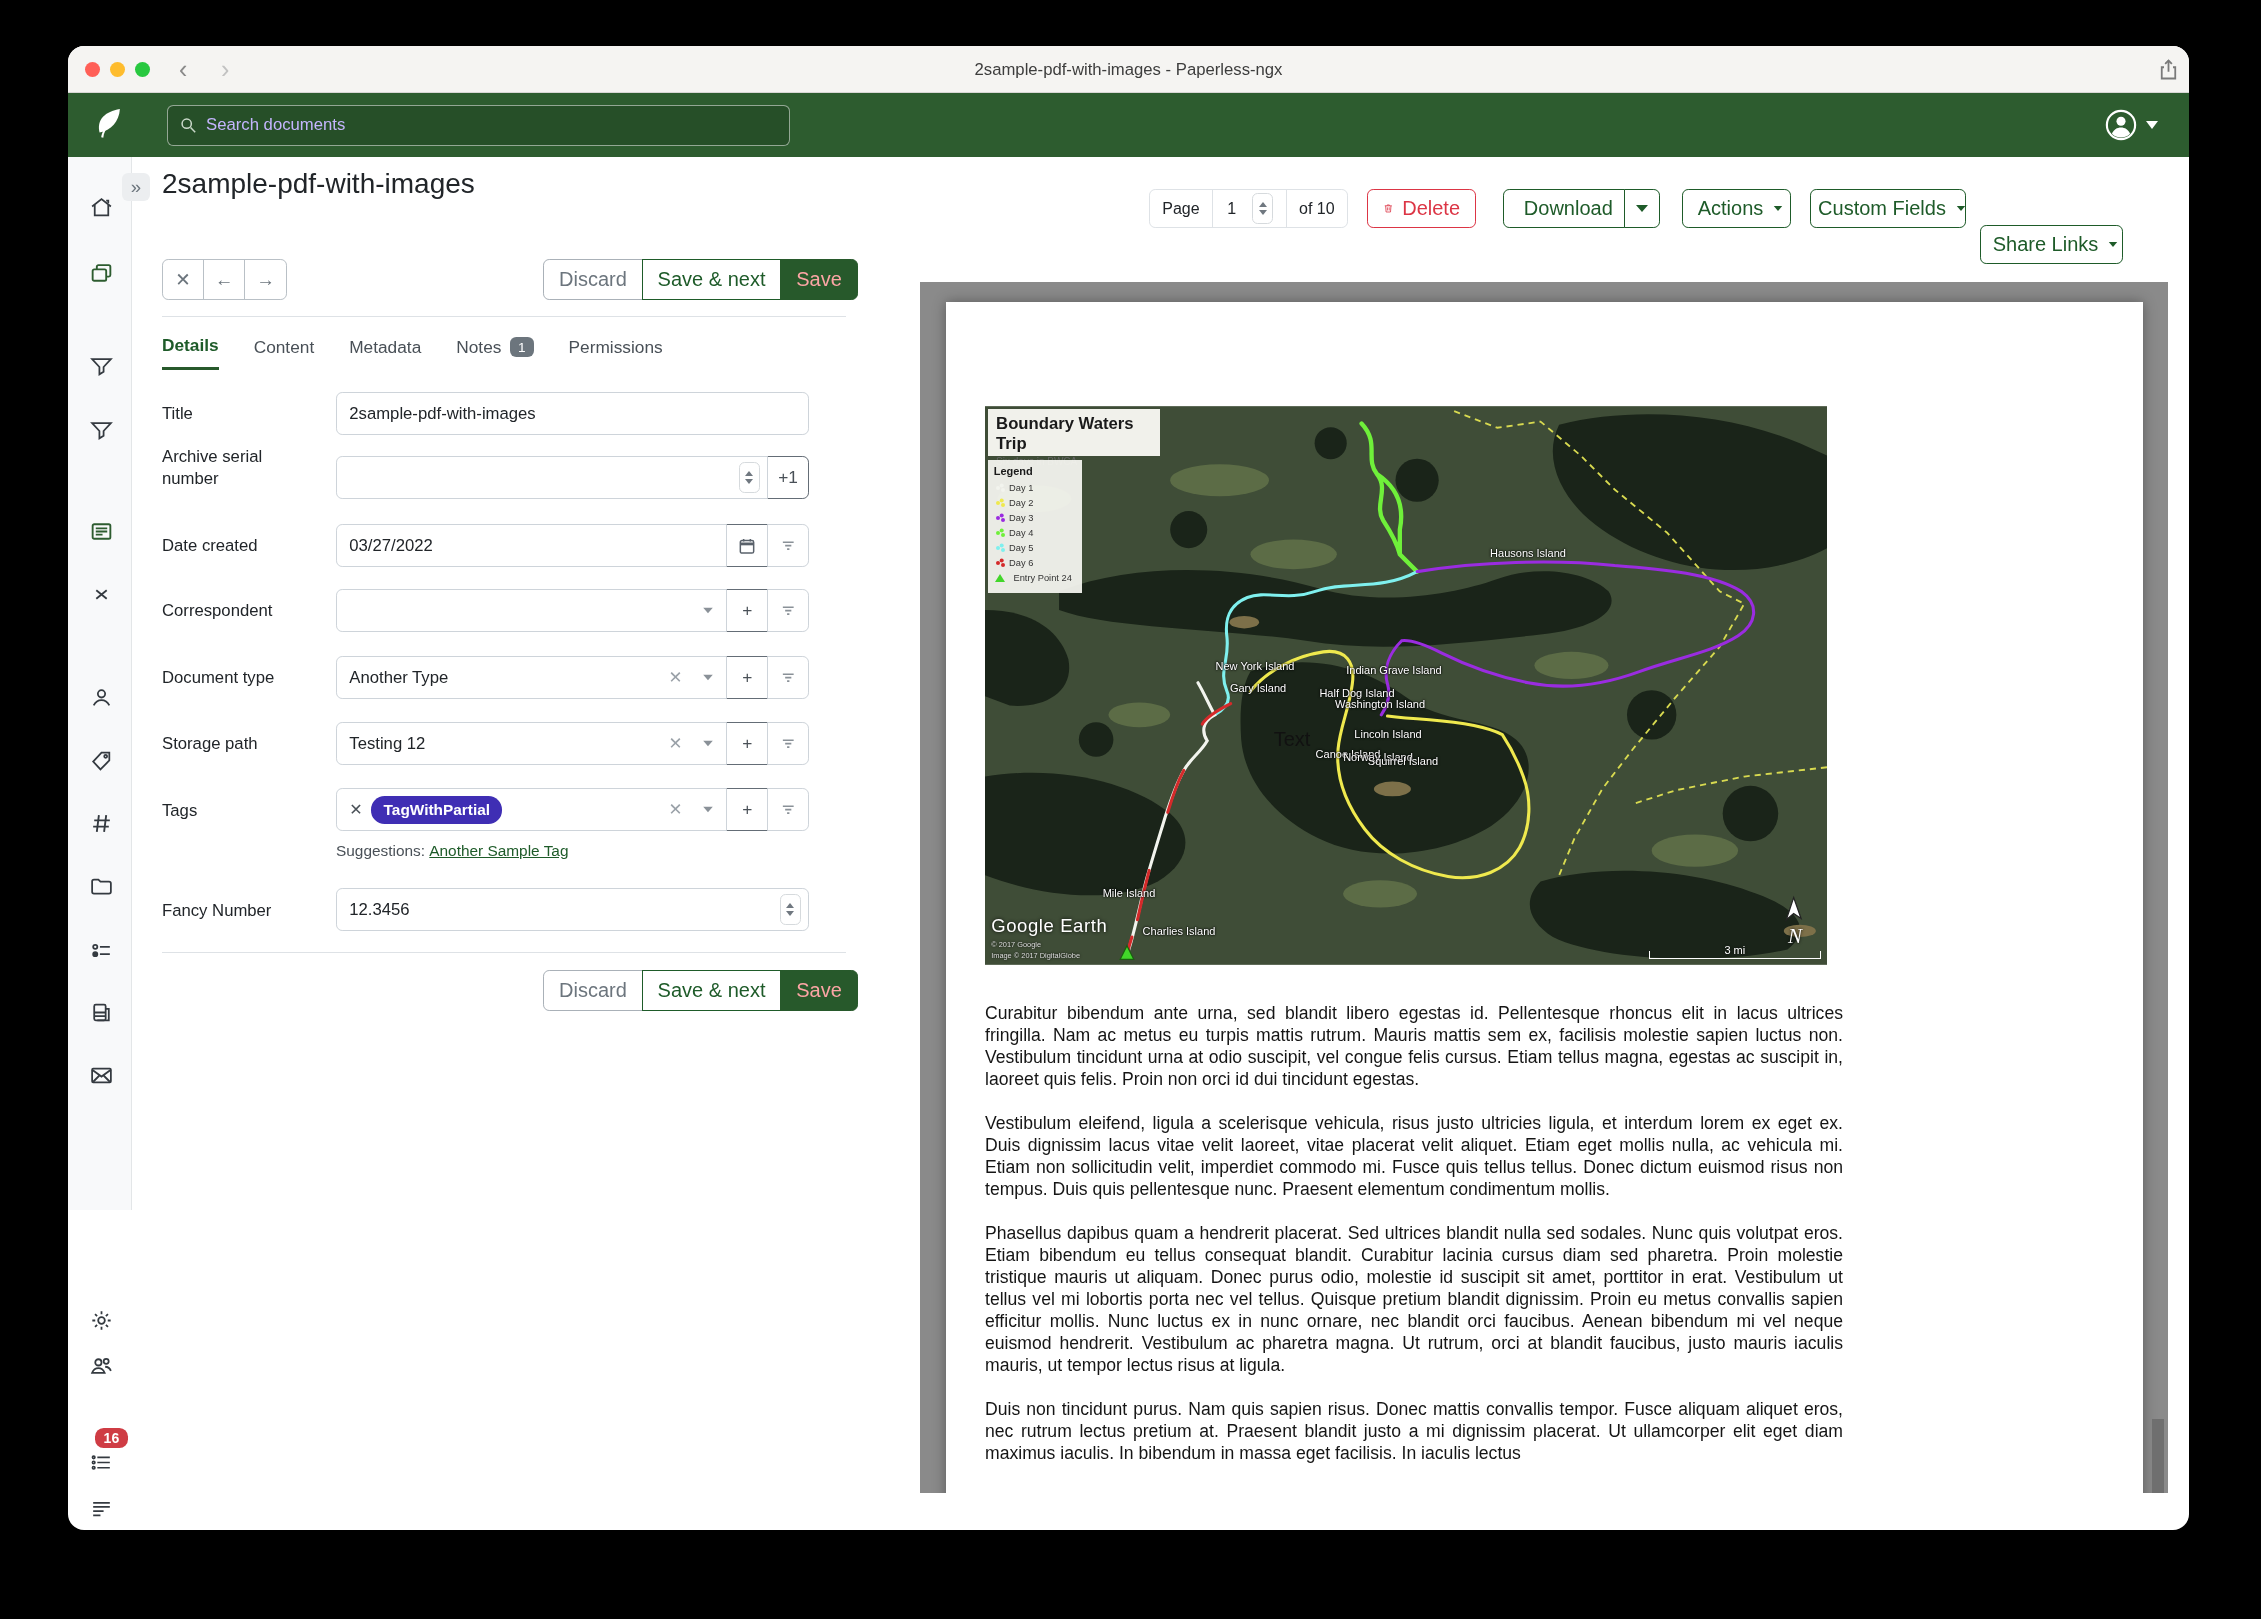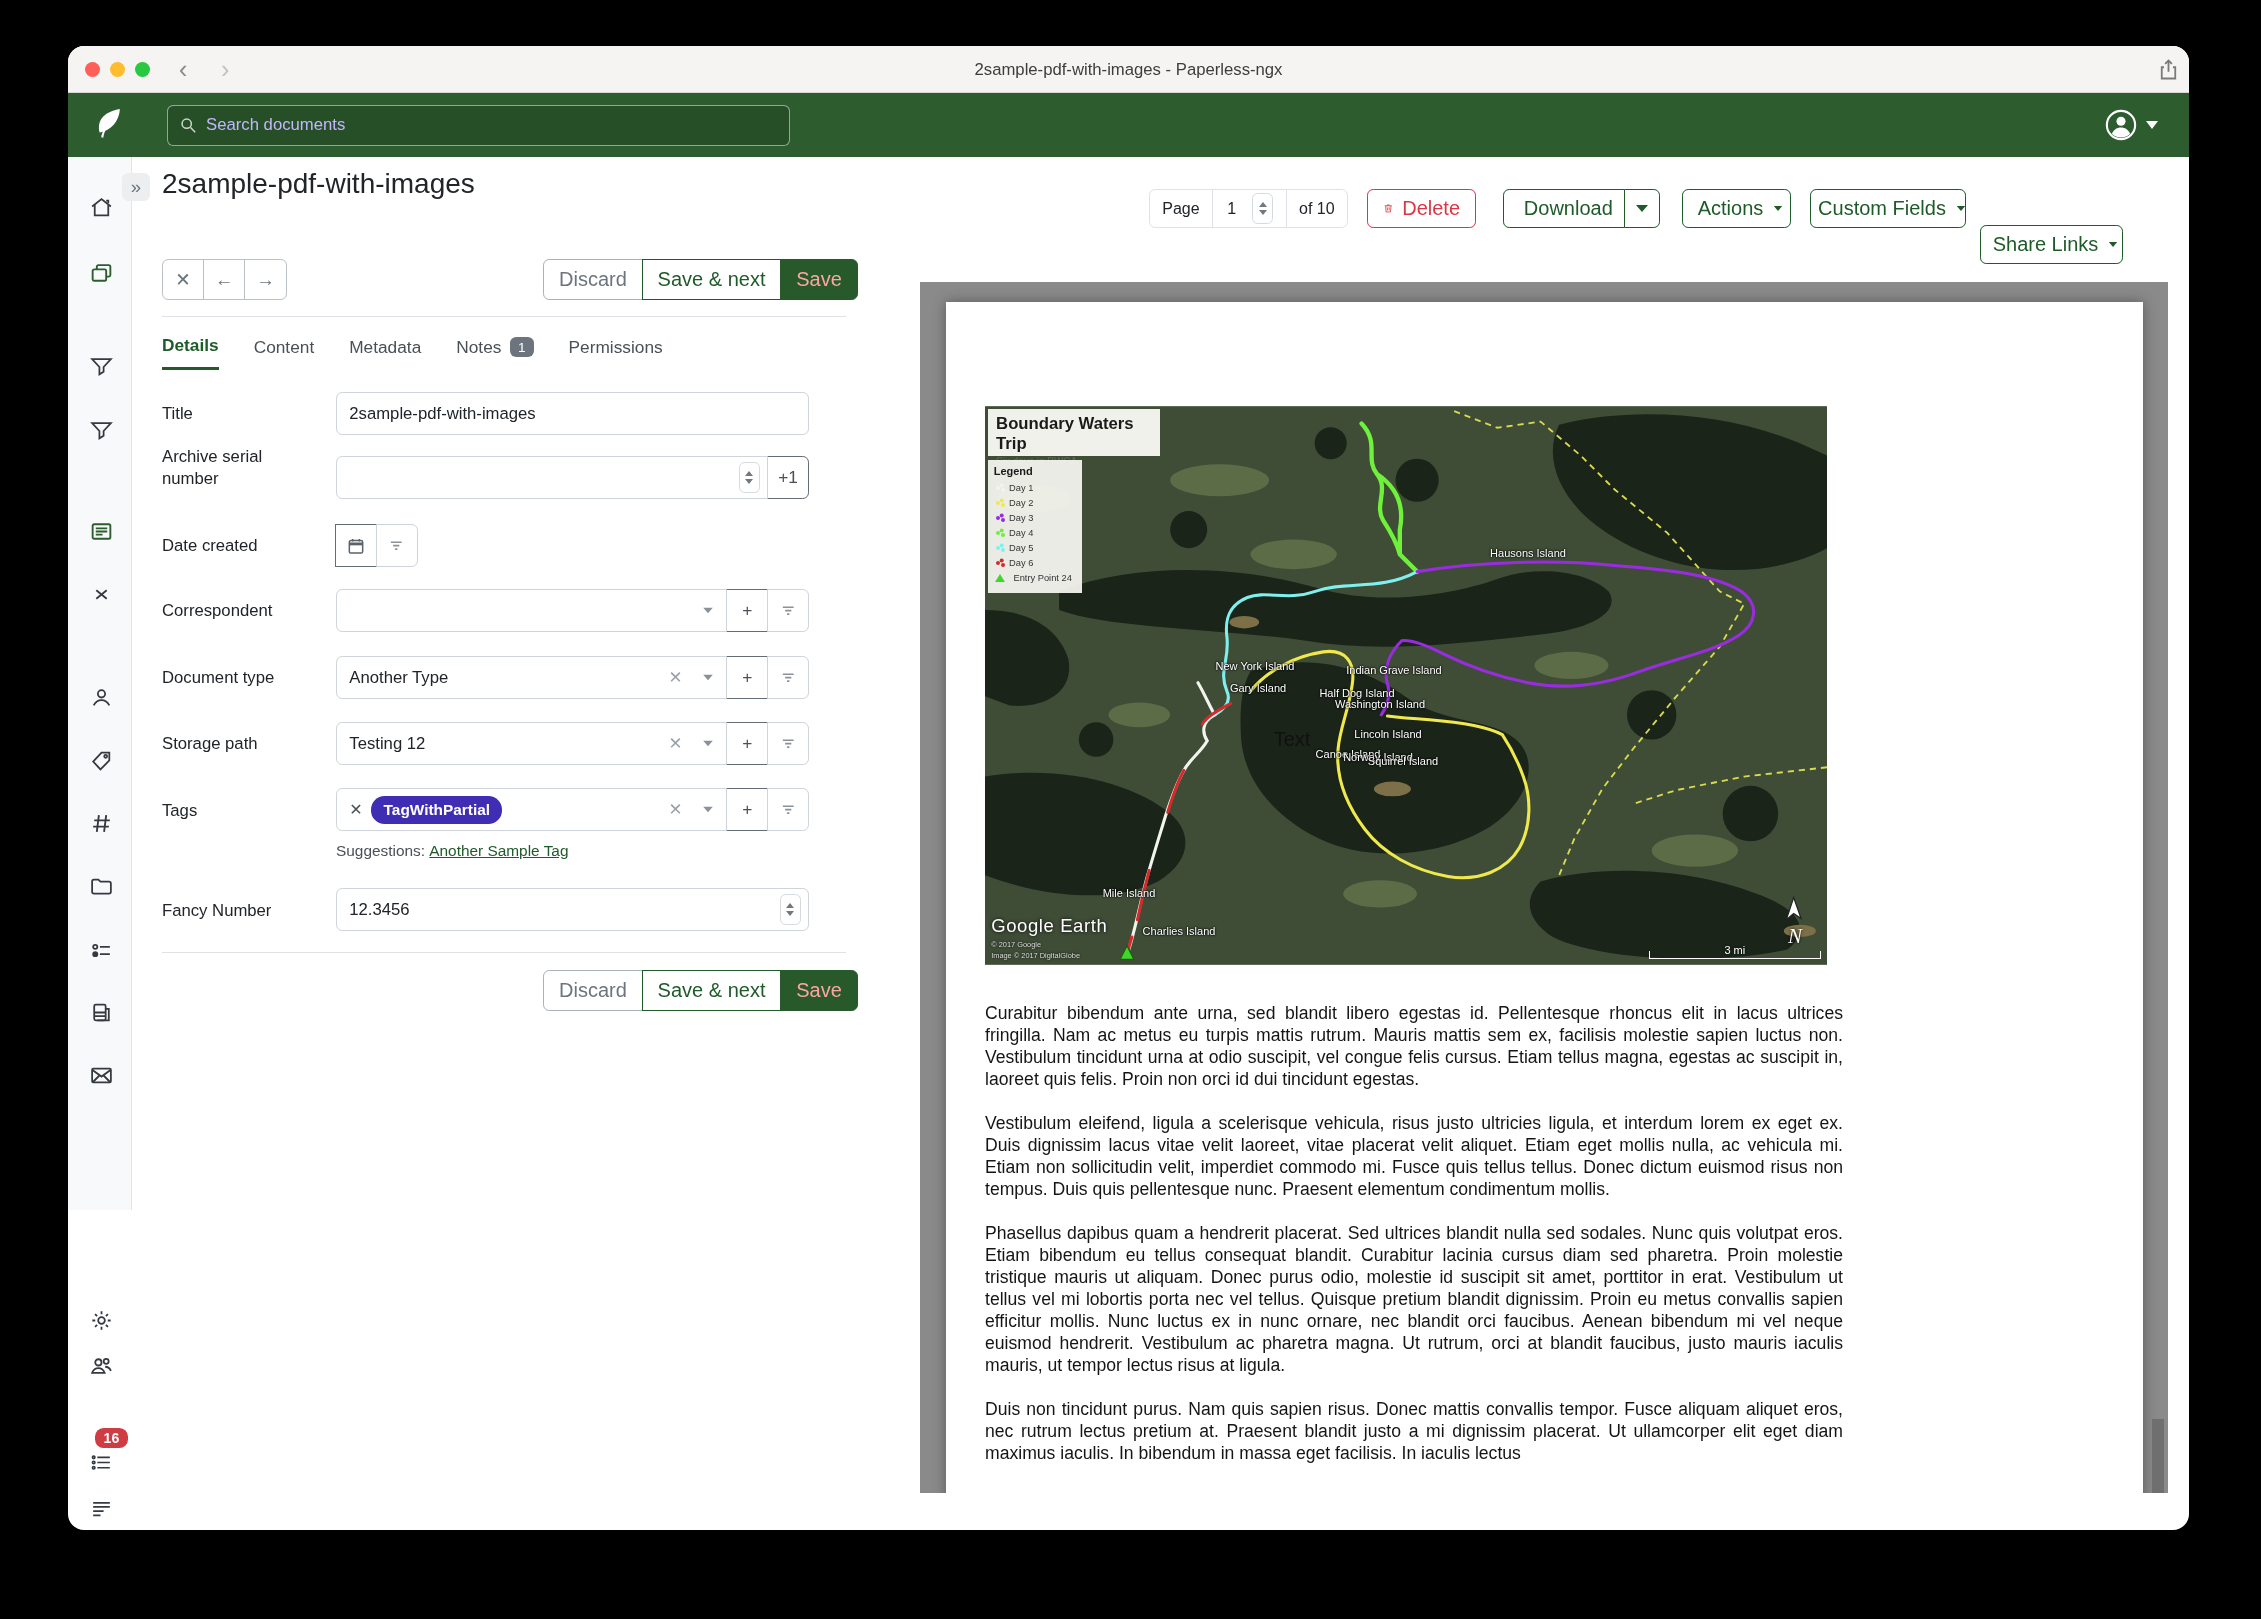--- a/index.html
+++ b/index.html
@@ -359,20 +359,23 @@
       <span class="in-stepper stepper">
           <span class="t-up"></span>
           <span class="t-dn"></span>
         </span>
     </div>
     <div class="app light" style="border-color:#646d76;border-radius:0 6.2px 6.2px 0;">+1</div>
   </div>
 
   <div class="flabel" style="top:489px;">Date created</div>
   <div class="ig has-app" style="top:478px;">
+    <div class="ctl">
+        <span>03/27/2022</span>
+      </div>
     <div class="app">
       <svg class="ic" width="20" height="20" viewBox="0 0 24 24" fill="none" stroke="#5a626b" stroke-width="1.8">
           <rect x="4" y="5.5" width="16" height="15" rx="2"></rect>
           <path d="M4 9.5 H20" stroke-width="3.4"></path>
           <path d="M8 3.5 V6.5 M16 3.5 V6.5"></path>
         </svg>
     </div>
     <div class="app light">
       <svg class="ic filter-ic" width="18.5" height="18.5" viewBox="0 0 24 24" stroke="#8a9198" stroke-width="2" fill="none">
           <path d="M5 8 H19 M8 12.5 H16 M10.5 17 H13.5"></path>

